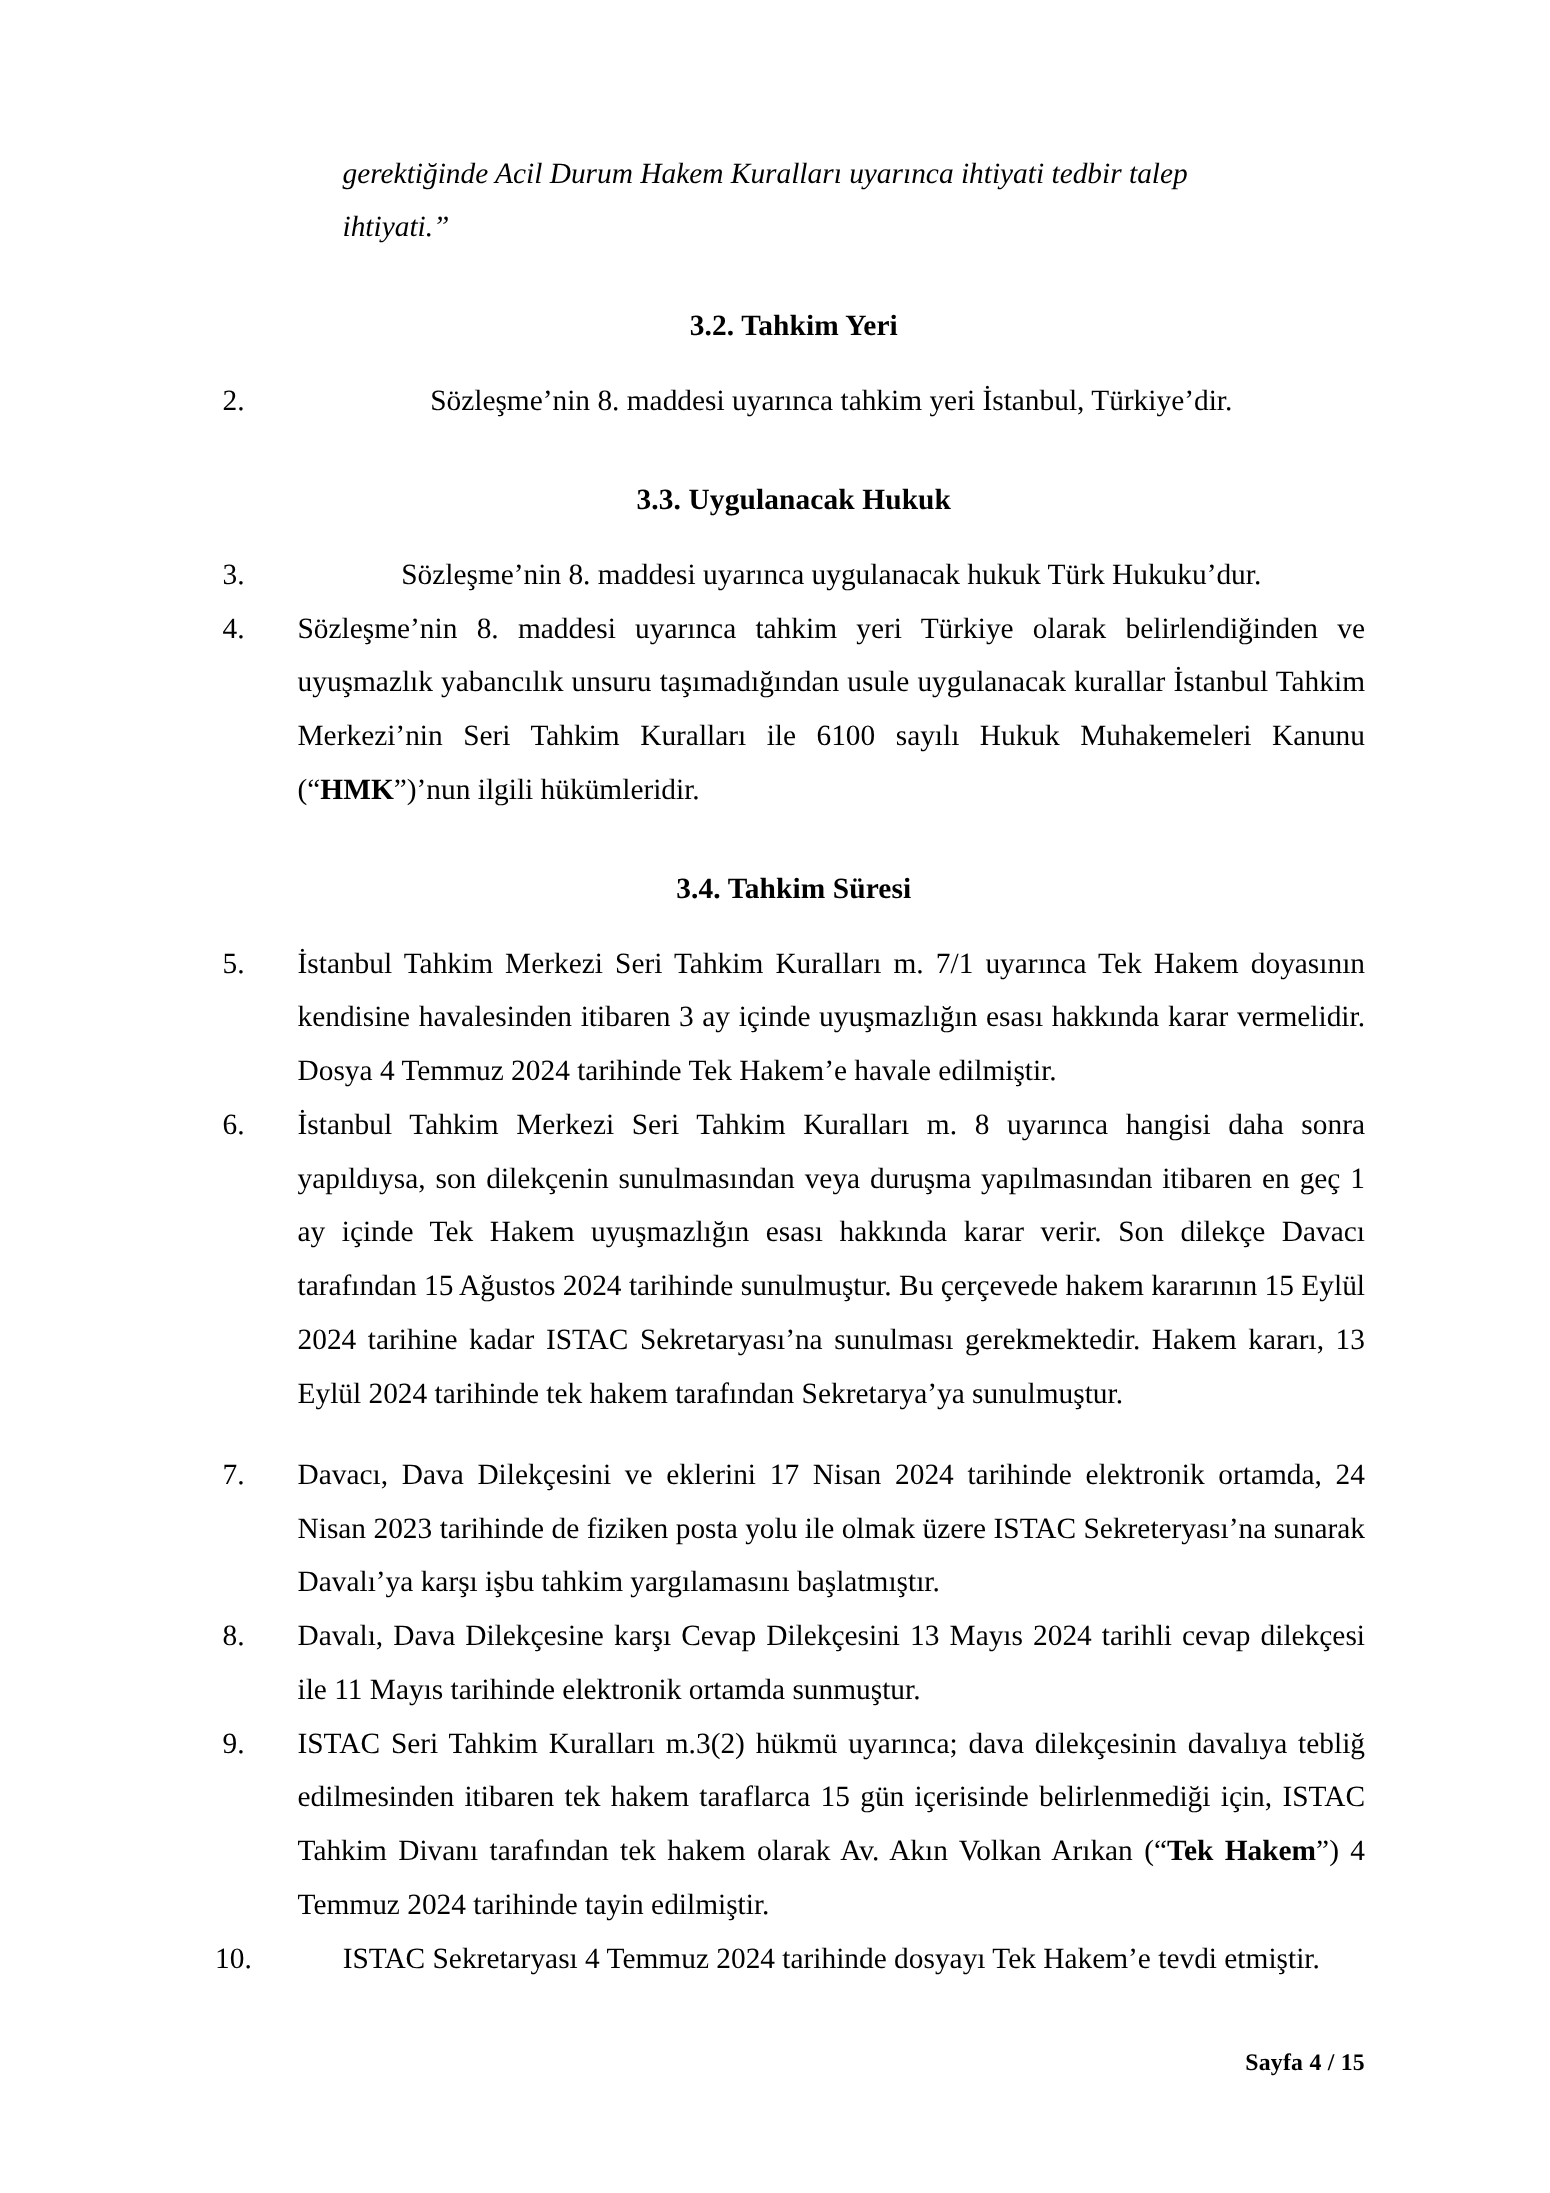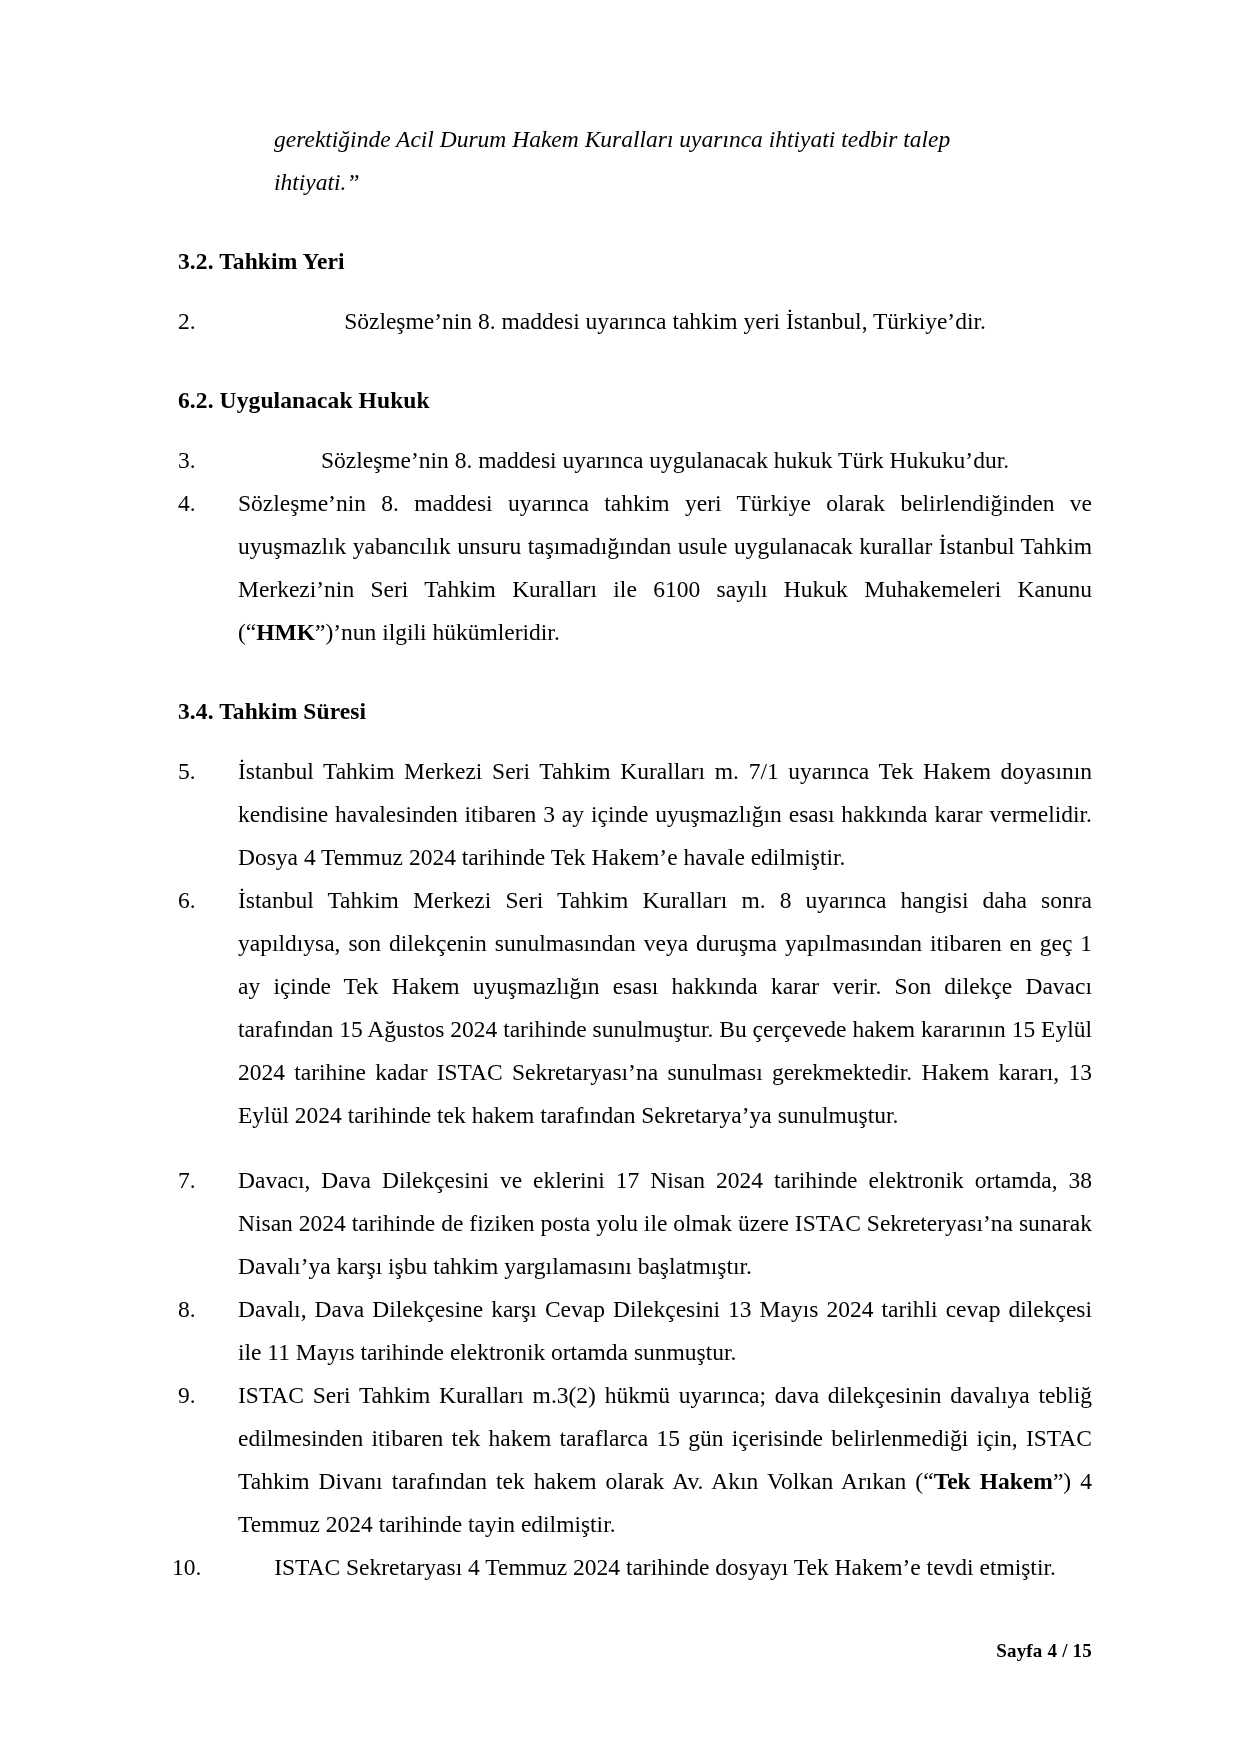--- a/index.html
+++ b/index.html
@@ -42,20 +42,21 @@
   }
 
   
   h2.section-heading {
     font-size: 23.5px;
     font-weight: bold;
     line-height: 34px;
     margin: 40px 0 0 0;
     padding: 0;
     letter-spacing: 0.1px;
+    text-align: center;
   }
 
   
   ol.numbered {
     list-style: none;
     margin: 0;
     padding: 0;
   }
   ol.numbered > li {
     position: relative;
@@ -112,21 +113,21 @@
     </p>
 
     <h2 class="section-heading">3.2. Tahkim Yeri</h2>
     <ol class="numbered">
       <li>
         <span class="num">2.</span>
         <span class="body nojust">Sözleşme’nin 8. maddesi uyarınca tahkim yeri İstanbul, Türkiye’dir.</span>
       </li>
     </ol>
 
-    <h2 class="section-heading">6.2. Uygulanacak Hukuk</h2>
+    <h2 class="section-heading">3.3. Uygulanacak Hukuk</h2>
     <ol class="numbered">
       <li>
         <span class="num">3.</span>
         <span class="body nojust">Sözleşme’nin 8. maddesi uyarınca uygulanacak hukuk Türk Hukuku’dur.</span>
       </li>
       <li class="tight">
         <span class="num">4.</span>
         <span class="body"><span>Sözleşme’nin 8. maddesi uyarınca tahkim yeri Türkiye olarak belirlendiğinden ve uyuşmazlık yabancılık unsuru taşımadığından usule uygulanacak kurallar İstanbul Tahkim Merkezi’nin Seri Tahkim Kuralları ile 6100 sayılı Hukuk Muhakemeleri Kanunu (“</span><b>HMK</b><span>”)’nun ilgili hükümleridir.</span></span>
       </li>
     </ol>
@@ -139,21 +140,21 @@
       </li>
       <li class="tight">
         <span class="num">6.</span>
         <span class="body">İstanbul Tahkim Merkezi Seri Tahkim Kuralları m. 8 uyarınca hangisi daha sonra yapıldıysa, son dilekçenin sunulmasından veya duruşma yapılmasından itibaren en geç 1 ay içinde Tek Hakem uyuşmazlığın esası hakkında karar verir. Son dilekçe Davacı tarafından 15 Ağustos 2024 tarihinde sunulmuştur. Bu çerçevede hakem kararının 15 Eylül 2024 tarihine kadar ISTAC Sekretaryası’na sunulması gerekmektedir. Hakem kararı, 13 Eylül 2024 tarihinde tek hakem tarafından Sekretarya’ya sunulmuştur.</span>
       </li>
     </ol>
 
     <ol class="numbered">
       <li>
         <span class="num">7.</span>
-        <span class="body">Davacı, Dava Dilekçesini ve eklerini 17 Nisan 2024 tarihinde elektronik ortamda, 38 Nisan 2024 tarihinde de fiziken posta yolu ile olmak üzere ISTAC Sekreteryası’na sunarak Davalı’ya karşı işbu tahkim yargılamasını başlatmıştır.</span>
+        <span class="body">Davacı, Dava Dilekçesini ve eklerini 17 Nisan 2024 tarihinde elektronik ortamda, 24 Nisan 2023 tarihinde de fiziken posta yolu ile olmak üzere ISTAC Sekreteryası’na sunarak Davalı’ya karşı işbu tahkim yargılamasını başlatmıştır.</span>
       </li>
       <li class="tight">
         <span class="num">8.</span>
         <span class="body">Davalı, Dava Dilekçesine karşı Cevap Dilekçesini 13 Mayıs 2024 tarihli cevap dilekçesi ile 11 Mayıs tarihinde elektronik ortamda sunmuştur.</span>
       </li>
       <li class="tight">
         <span class="num">9.</span>
         <span class="body"><span>ISTAC Seri Tahkim Kuralları m.3(2) hükmü uyarınca; dava dilekçesinin davalıya tebliğ edilmesinden itibaren tek hakem taraflarca 15 gün içerisinde belirlenmediği için, ISTAC Tahkim Divanı tarafından tek hakem olarak Av. Akın Volkan Arıkan (“</span><b>Tek Hakem</b><span>”) 4 Temmuz 2024 tarihinde tayin edilmiştir.</span></span>
       </li>
       <li class="tight">

